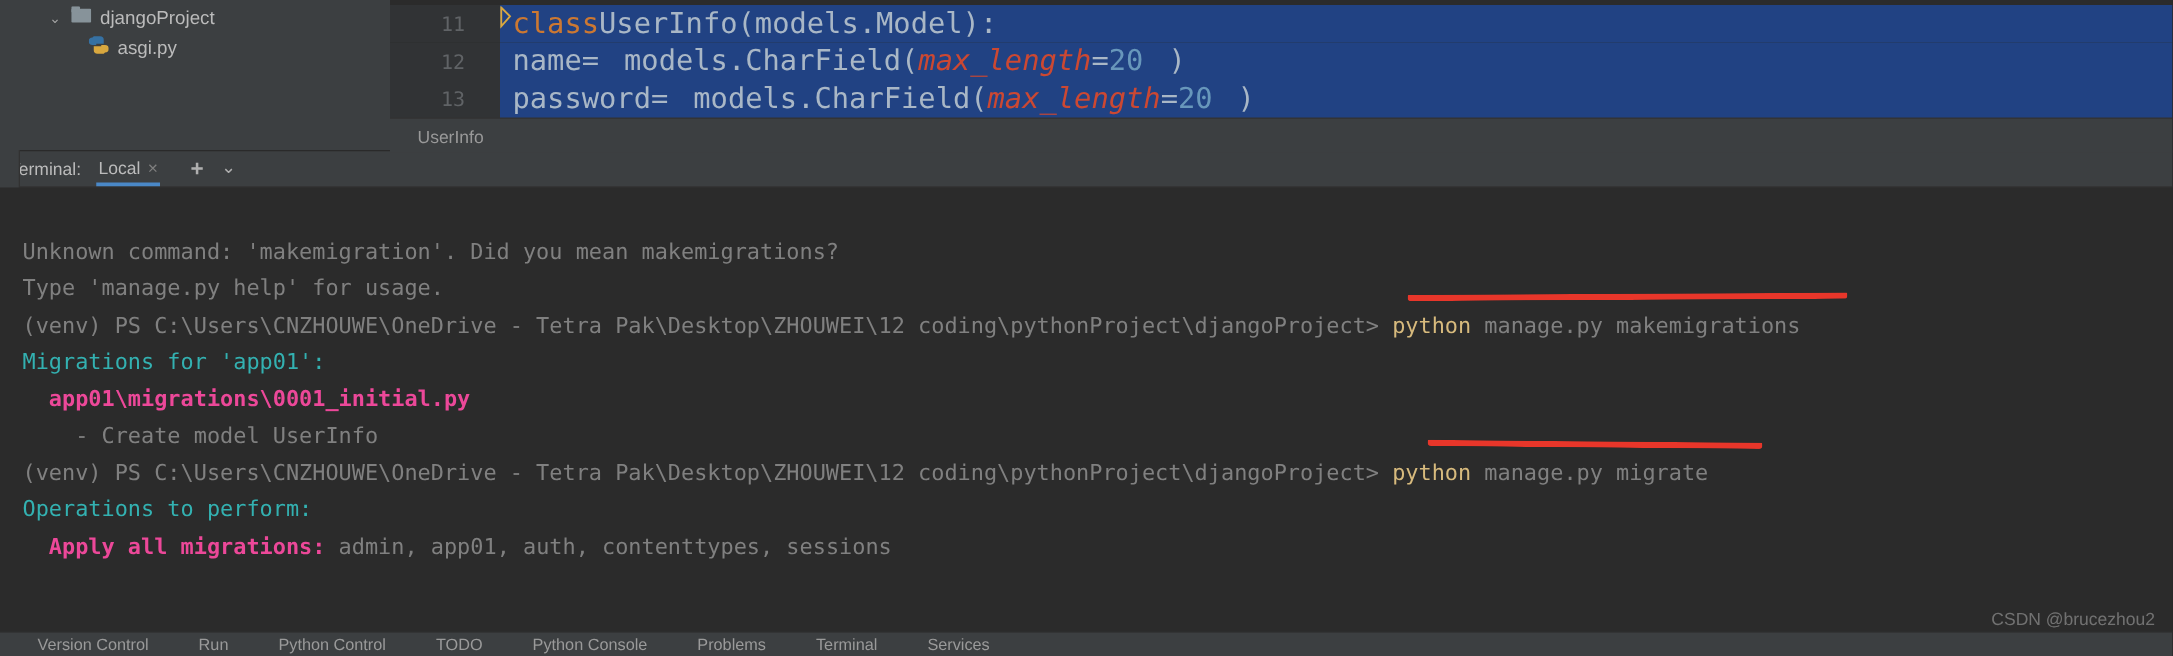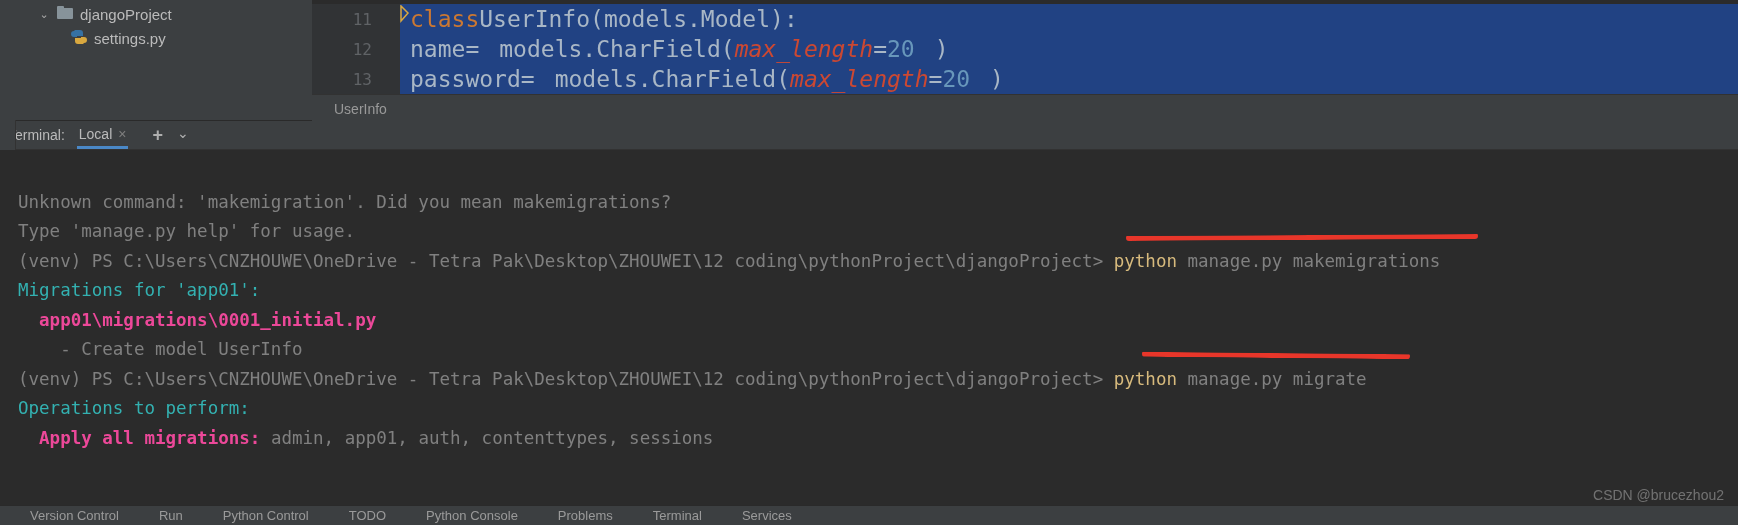--- a/index.html
+++ b/index.html
@@ -173,21 +173,21 @@
       </span>
       <span>djangoProject</span>
     </div>
     <div class="tree-row child">
       <span class="tree-icon">
         <svg width="16" height="16">
             <path d="M4 1 h5 a3 3 0 0 1 3 3 v3 h-6 v1 h-3 a3 3 0 0 1 0-6 z" fill="#3671a3"></path>
             <path d="M12 15 h-5 a3 3 0 0 1 -3 -3 v-3 h6 v-1 h3 a3 3 0 0 1 0 6 z" fill="#d9a83f"></path>
           </svg>
       </span>
-      <span>settings.py</span>
+      <span>asgi.py</span>
     </div>
   </div>
 
   <div class="editor">
     <div class="editor-lines">
       <div class="code-line">
         <div class="gutter">11</div>
         <div class="code sel">
             <span class="kw">class </span>
             <span class="cls">UserInfo</span>

